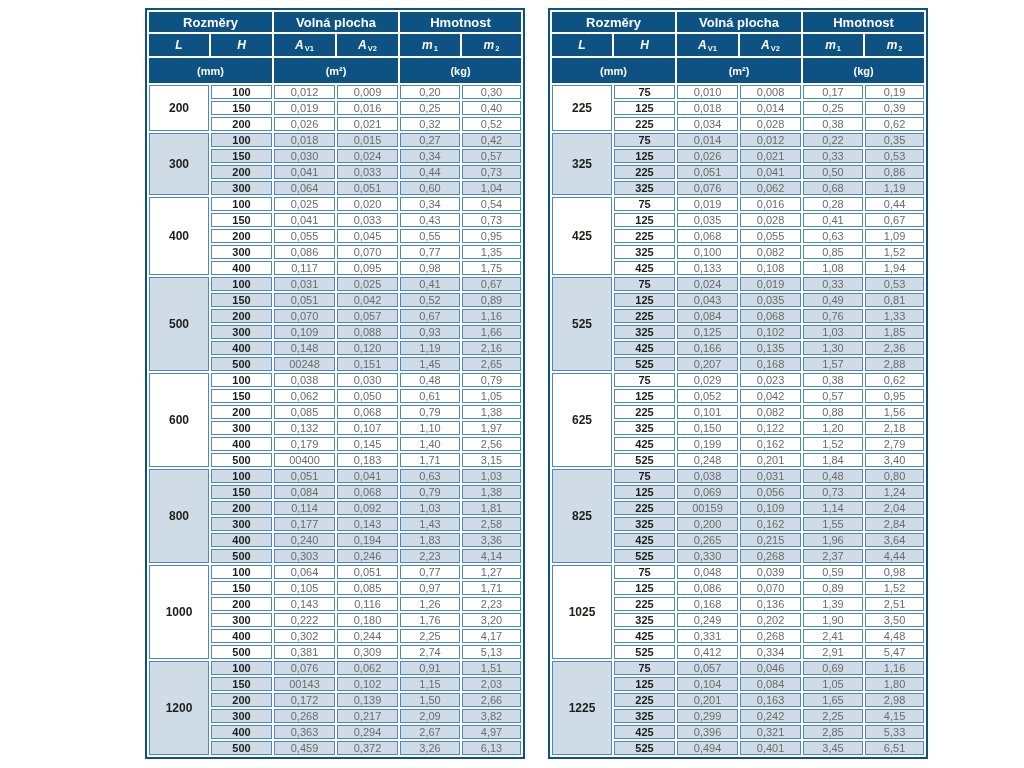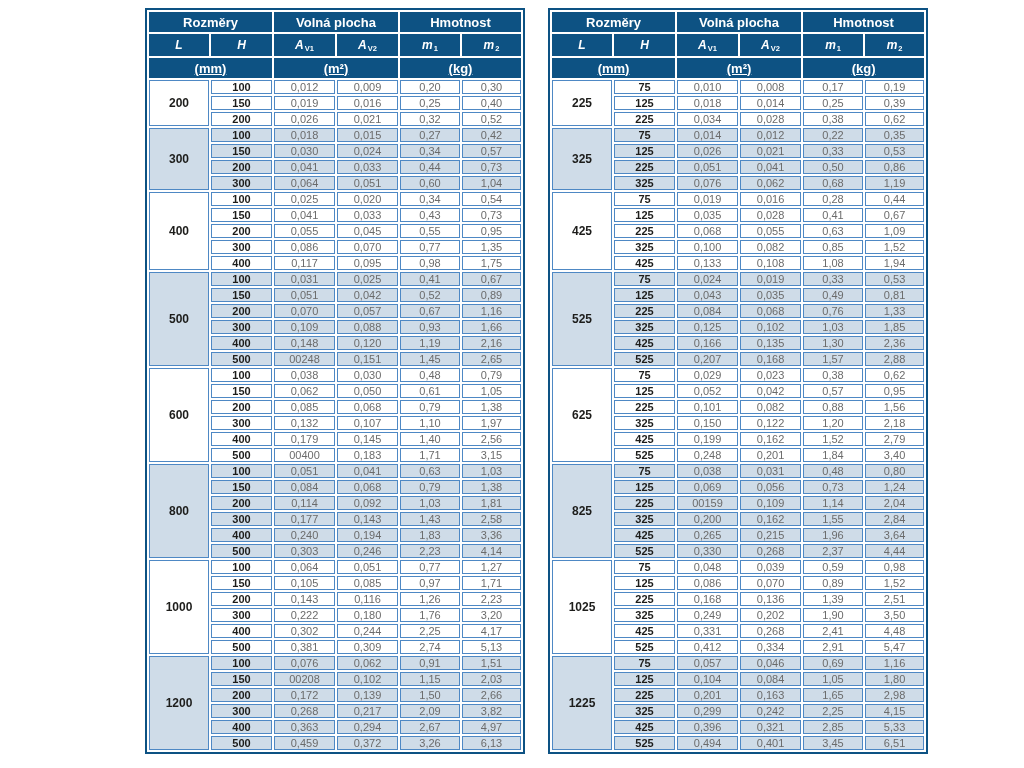--- a/index.html
+++ b/index.html
@@ -65,24 +65,23 @@
   th.ch sub{
     font-size:7.5px;
     font-style:normal;
     vertical-align:-2px;
     margin-left:1px;
     text-align:right;
   }
   th.uh{
     background:var(--header-bg);
     color:var(--header-text);
-    font-size:13px;
+    font-size:11px;
     font-weight:bold;
-    height:20px;
-    text-decoration:underline;
+    height:25px;
   }
   td{
     border:1px solid var(--cell-border);
     height:14px;
     line-height:12px;
     font-size:11px;
     background:#ffffff;
   }
   td.l-cell{
     font-size:12px;
@@ -397,21 +396,21 @@
           <tr class="band">
             <td class="l-cell" rowspan="6">1200</td>
             <td class="h-cell">100</td>
             <td class="v-cell">0,076</td>
             <td class="v-cell">0,062</td>
             <td class="v-cell">0,91</td>
             <td class="v-cell">1,51</td>
           </tr>
           <tr class="band">
             <td class="h-cell">150</td>
-            <td class="v-cell">00208</td>
+            <td class="v-cell">00143</td>
             <td class="v-cell">0,102</td>
             <td class="v-cell">1,15</td>
             <td class="v-cell">2,03</td>
           </tr>
           <tr class="band">
             <td class="h-cell">200</td>
             <td class="v-cell">0,172</td>
             <td class="v-cell">0,139</td>
             <td class="v-cell">1,50</td>
             <td class="v-cell">2,66</td>

